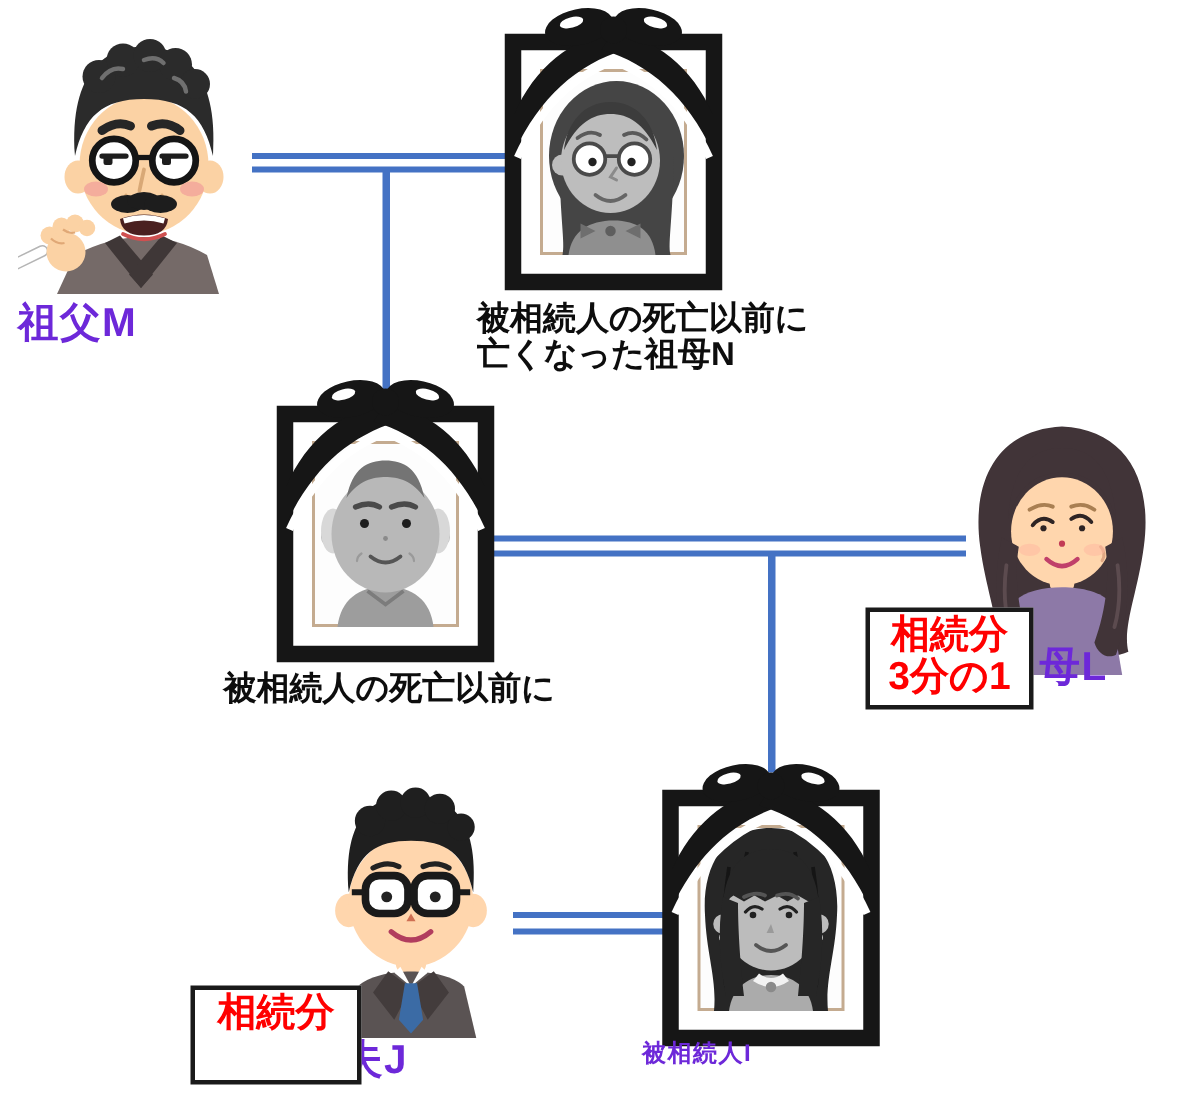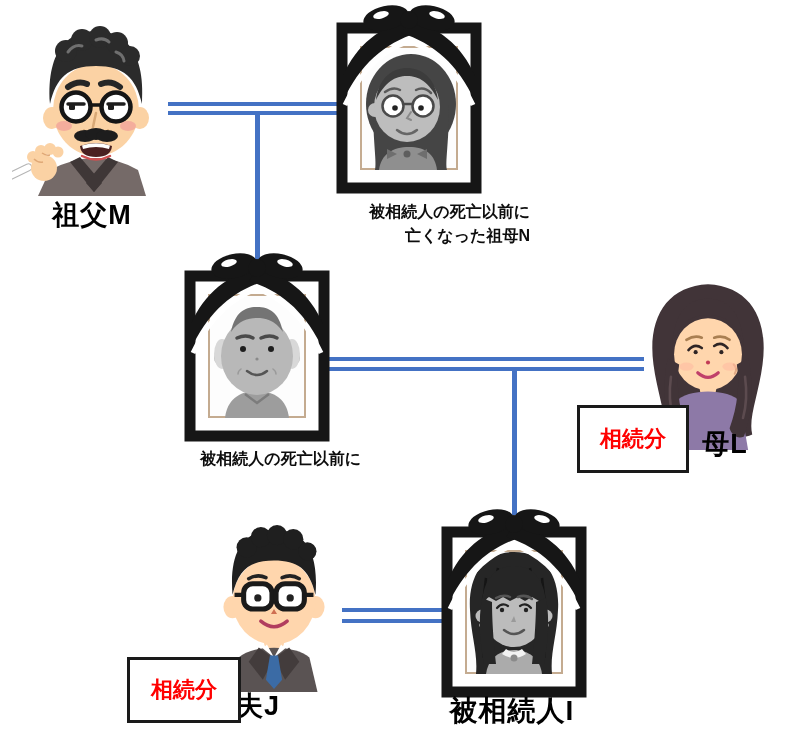--- a/index.html
+++ b/index.html
@@ -3,27 +3,27 @@
 <meta charset="utf-8">
 <style>
   html,body{margin:0;padding:0;background:#fff;}
   .canvas{position:relative;width:799px;height:733px;background:#fff;overflow:hidden;
           font-family:"Liberation Sans","DejaVu Sans",sans-serif;}
   .abs{position:absolute;}
   .hline{position:absolute;box-sizing:border-box;
          border-top:4px solid var(--line-blue,#4472c4);
          border-bottom:4px solid var(--line-blue,#4472c4);background:transparent;}
   .vline{position:absolute;width:5px;background:var(--line-blue,#4472c4);}
-  .name-label{position:absolute;font-weight:bold;color:#000000;text-align:center;
+  .name-label{position:absolute;font-weight:bold;color:#6d28d9;text-align:left;
               font-size:27px;letter-spacing:1px;white-space:nowrap;}
-  .caption{position:absolute;font-weight:bold;color:#0d0d0d;text-align:right;
-           font-size:16px;line-height:24px;white-space:nowrap;}
+  .caption{position:absolute;font-weight:bold;color:#0d0d0d;text-align:left;
+           font-size:22px;line-height:24px;white-space:nowrap;}
   .share-box{position:absolute;background:#fff;border:3px solid #1a1a1a;
-             color:var(--share-red,#ff0000);font-weight:bold;font-size:22px;line-height:28px;
-             text-align:center;display:flex;flex-direction:column;justify-content:center;
+             color:var(--share-red,#ff0000);font-weight:bold;font-size:26px;line-height:28px;
+             text-align:center;display:flex;flex-direction:column;
              box-sizing:border-box;}
 </style>
 </head>
 <body>
 
 <div class="canvas">
 
   <div class="hline" style="left:168px;top:102px;width:170px;height:13px;"></div>
   <div class="vline" style="left:255px;top:113px;height:150px;"></div>
   <div class="hline" style="left:328px;top:357px;width:316px;height:14px;"></div>
@@ -183,20 +183,21 @@
     <circle cx="69" cy="82" r="2" fill="#c23b55"></circle>
     <path d="M59,92 Q69,101 79,92" stroke="#c0406a" stroke-width="3" fill="none" stroke-linecap="round"></path>
     <path d="M94,84 q4,4 1,9" stroke="#e0a884" stroke-width="2" fill="none" stroke-linecap="round"></path>
     <ellipse cx="48" cy="86" rx="7" ry="4" fill="#ffb9a0" opacity="0.55"></ellipse>
     <ellipse cx="90" cy="86" rx="7" ry="4" fill="#ffb9a0" opacity="0.55"></ellipse>
   </svg>
   <div class="name-label" style="left:693px;top:426px;width:64px;">母L</div>
 
   <div class="share-box" style="left:577px;top:405px;width:112px;height:68px;">
     <div>相続分</div>
+    <div>3分の1</div>
   </div>
 
   <svg class="abs" style="left:196px;top:520px;" width="156" height="172" viewBox="0 0 154 170">
     <rect x="67" y="108" width="20" height="20" rx="7" fill="#ffd6ad"></rect>
     <path d="M42,136 C56,123 98,123 112,136 L120,170 L34,170 Z" fill="#5a5353"></path>
     <path d="M66,127 L77,136 L70,123 Z" fill="#ffffff"></path>
     <path d="M88,127 L77,136 L84,123 Z" fill="#ffffff"></path>
     <path d="M62,126 L77,137 L66,158 L52,140 Z" fill="#433c3c"></path>
     <path d="M92,126 L77,137 L88,158 L102,140 Z" fill="#433c3c"></path>
     <path d="M73,134 h8 l4,24 l-8,9 l-8,-9 Z" fill="#3b6ba5"></path>
@@ -261,15 +262,15 @@
       <path d="M140,101 C123,64 99,42 64,33" stroke="#ffffff" stroke-width="5" fill="none"></path>
       <path d="M76,17 C49,21 23,41 10,72 L10,97 C27,61 51,39 84,29 Z" fill="#161616"></path>
       <path d="M76,17 C103,21 129,41 142,72 L142,97 C125,61 101,39 68,29 Z" fill="#161616"></path>
       <ellipse cx="53" cy="14" rx="23" ry="12" fill="#161616" transform="rotate(-12 53 14)"></ellipse>
       <ellipse cx="99" cy="14" rx="23" ry="12" fill="#161616" transform="rotate(12 99 14)"></ellipse>
       <ellipse cx="48" cy="11" rx="8" ry="3.5" fill="#fff" transform="rotate(-14 48 11)"></ellipse>
       <ellipse cx="104" cy="11" rx="8" ry="3.5" fill="#fff" transform="rotate(14 104 11)"></ellipse>
       <circle cx="76" cy="16" r="9" fill="#161616"></circle>
     </g>
   </svg>
-  <div class="name-label" style="left:428px;top:692px;width:168px;font-size:28px;">被相続人I</div>
+  <div class="name-label" style="left:428px;top:692px;width:168px;font-size:16px;">被相続人I</div>
 
 </div>
 
 </body></html>

